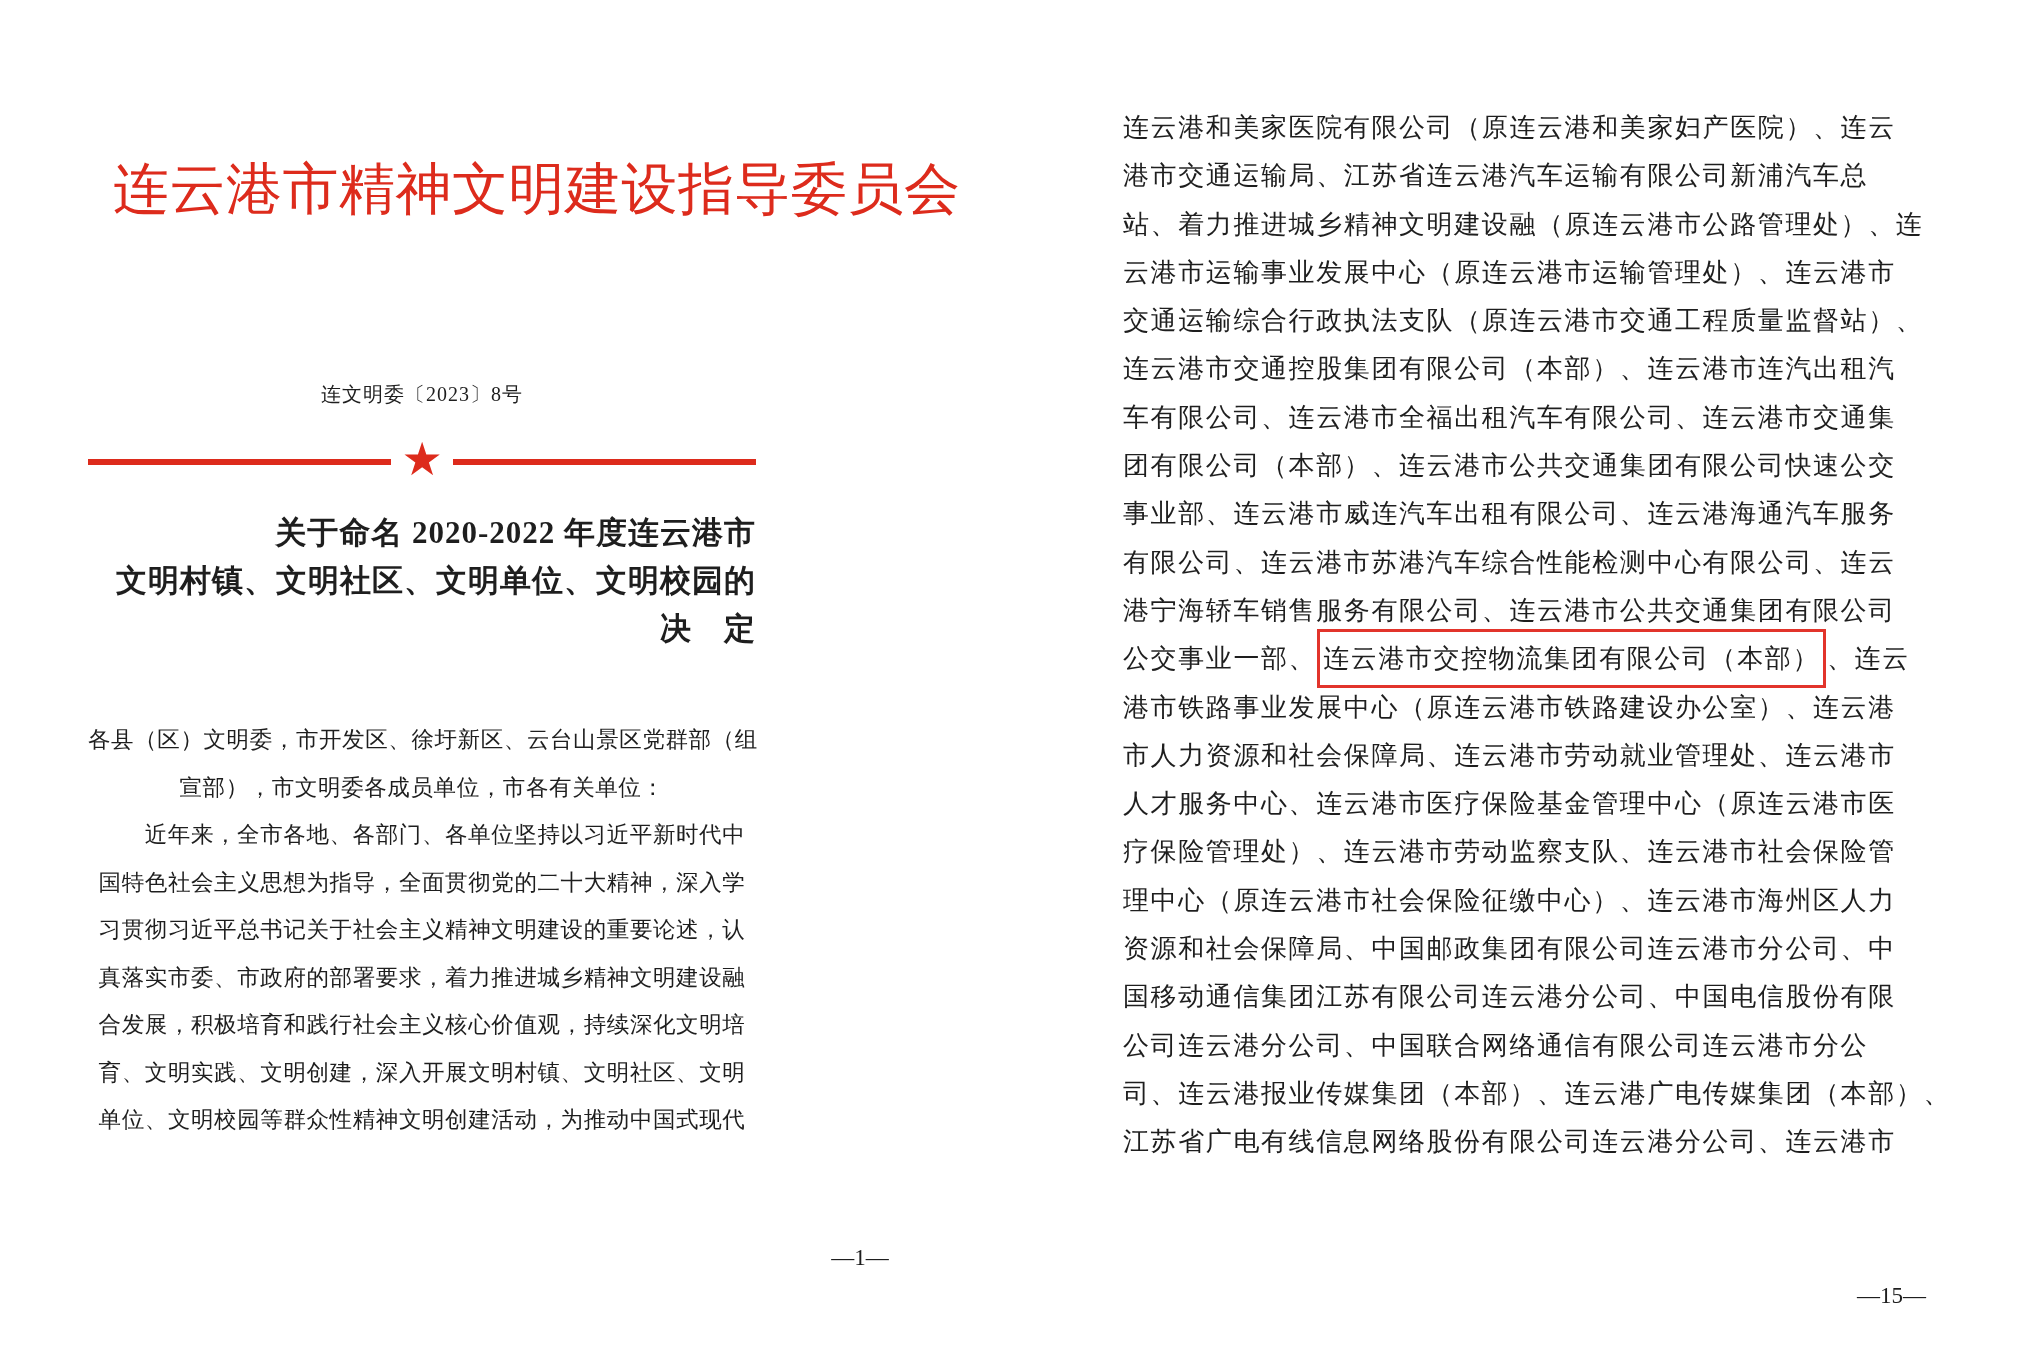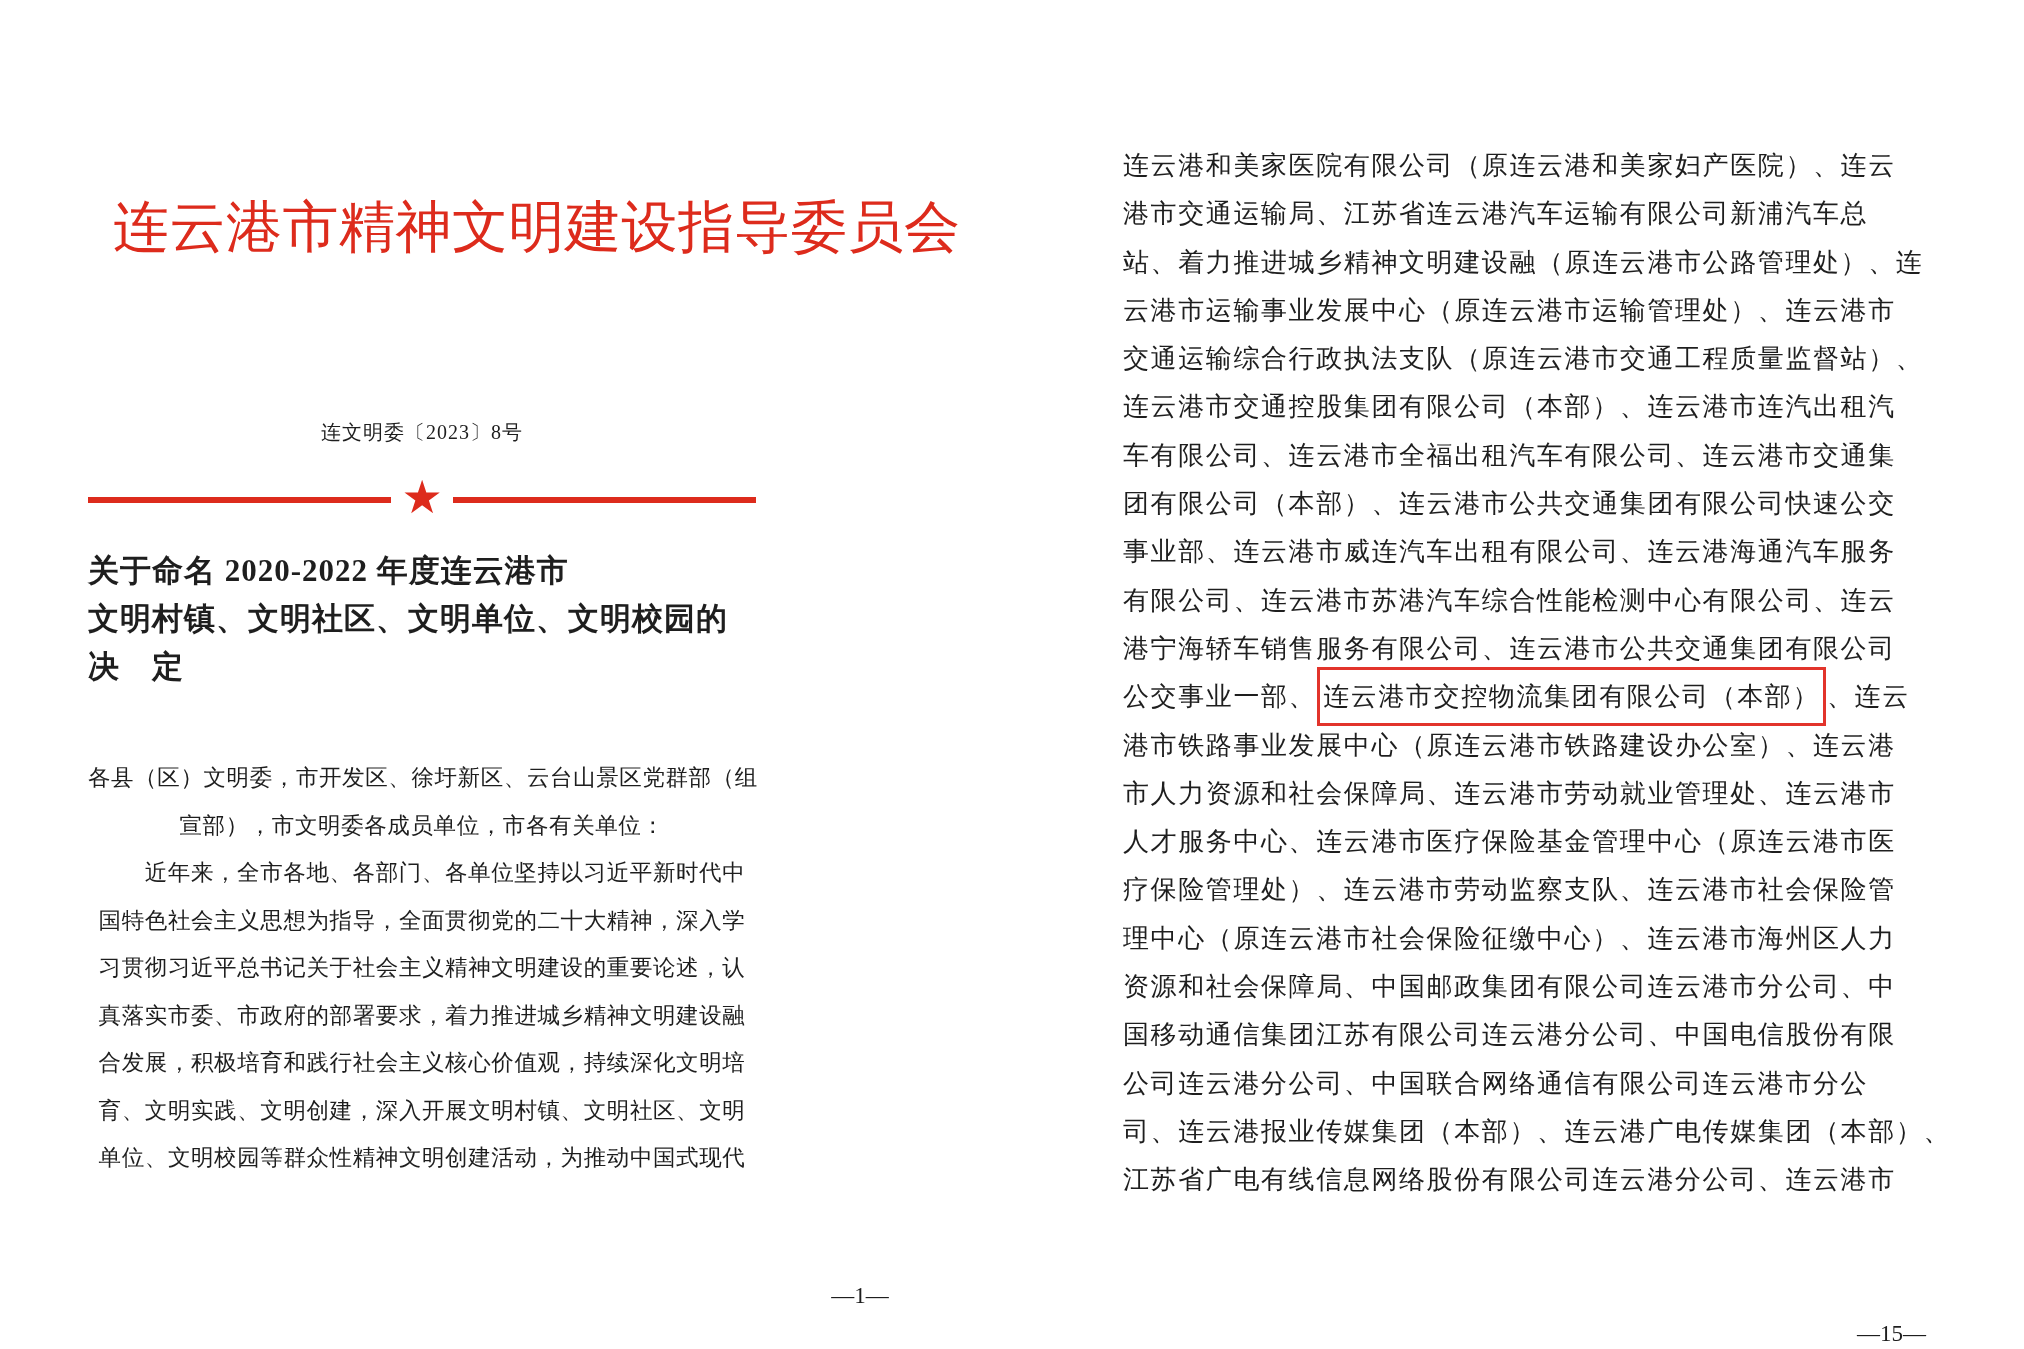--- a/index.html
+++ b/index.html
@@ -9,21 +9,21 @@
   }
   html, body { margin:0; padding:0; }
   body {
     width:2024px; height:1349px;
     background:#ffffff;
     position:relative;
     overflow:hidden;
     font-family:"Liberation Serif","DejaVu Serif",serif;
     color:var(--ink);
   }
-  .page { position:absolute; top:0; height:988px;margin-top:38px; }
+  .page { position:absolute; top:0; height:988px; }
   #page-left  { left:35px;  width:860px; }
   #page-right { left:1123px; width:800px; }
 
   
   .lp-header {
     position:absolute; top:152px; left:78px;
     white-space:nowrap;
     font-size:56px; font-weight:normal;
     color:var(--accent-red);
     letter-spacing:0.5px;
@@ -36,21 +36,21 @@
     position:absolute; top:438px; left:53px; width:668px; height:48px;
     display:flex; align-items:center;
   }
   .lp-rule .bar { flex:1; height:6px; background:var(--accent-red); }
   .lp-rule .star {
     color:var(--accent-red); font-size:46px; line-height:1;
     margin:0 10px; transform:translateY(-2px);
   }
   .lp-title {
     position:absolute; top:509px; left:53px; width:668px;
-    text-align:left; font-weight:bold;
+    text-align:right; font-weight:bold;
     font-size:31px; line-height:48px; letter-spacing:1px;
     white-space:nowrap;
   }
   .lp-body {
     position:absolute; top:716px; left:53px; width:668px;
     font-size:22.5px; line-height:47.5px;
   }
   .lp-body .ln { white-space:nowrap; letter-spacing:0.6px;text-align:center; }
   .lp-body .ln.indent { padding-left:46px; }
   .lp-footer {

